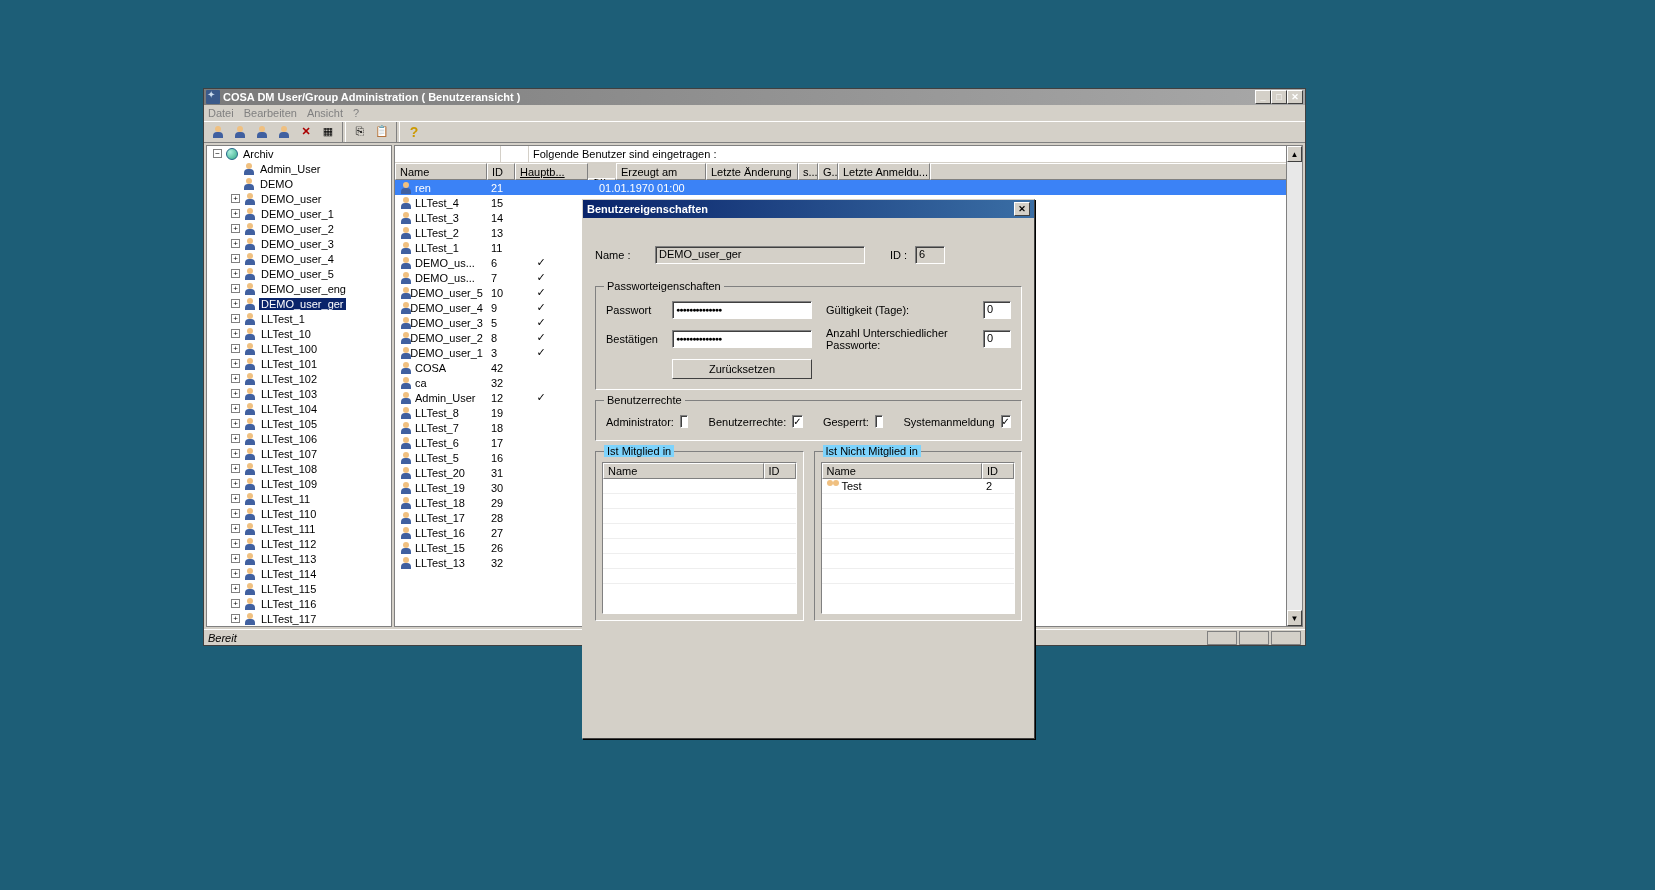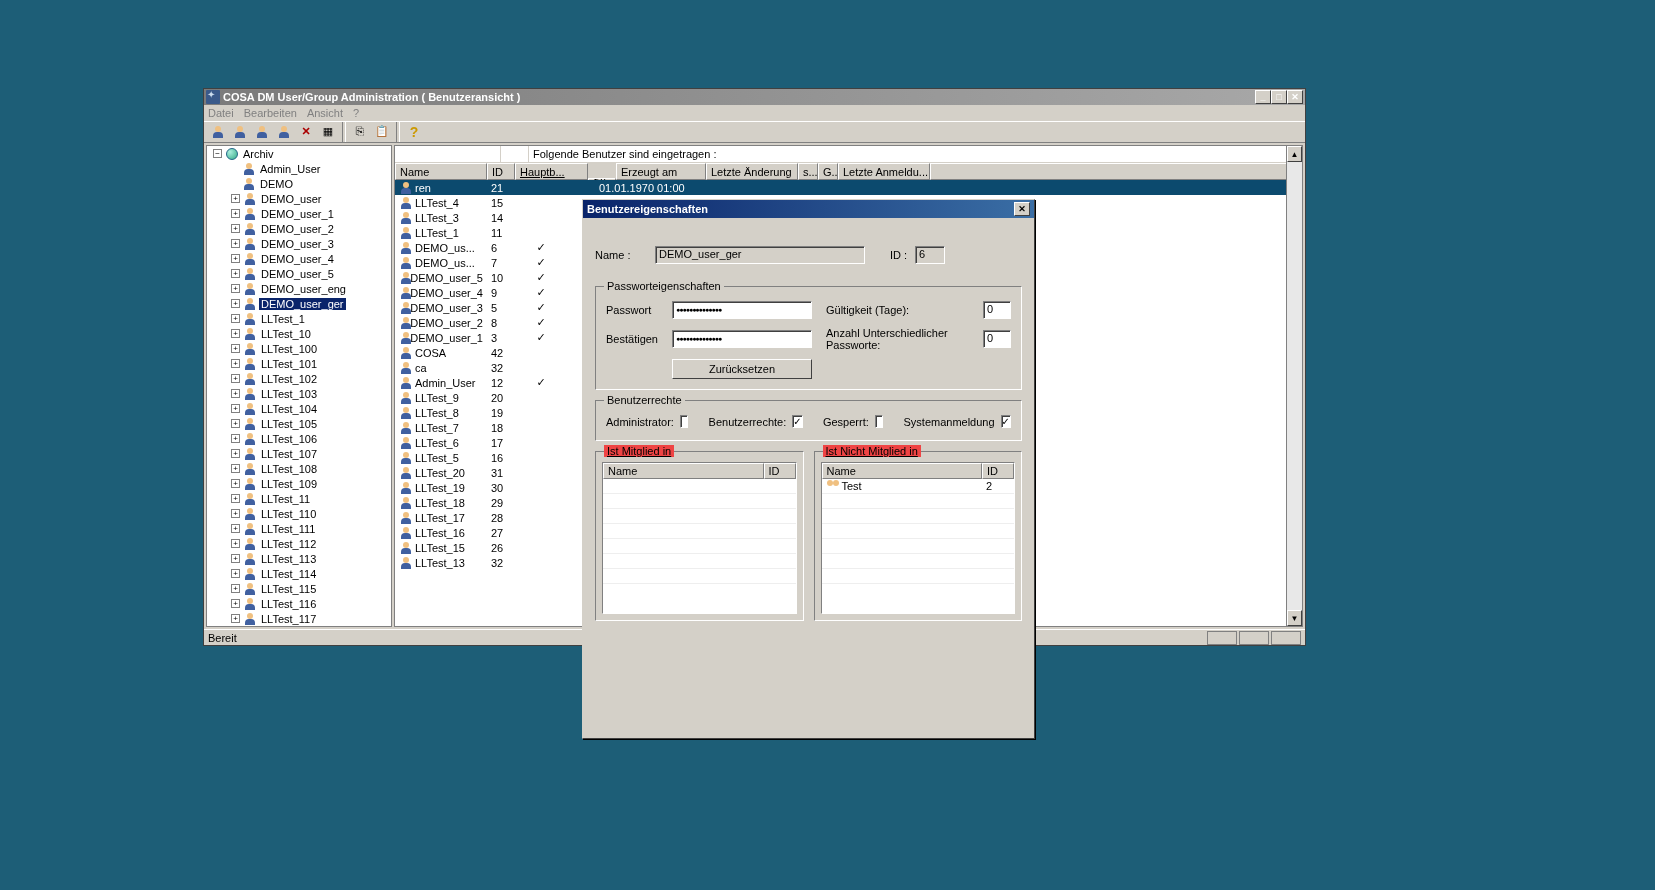--- a/index.html
+++ b/index.html
@@ -164,39 +164,40 @@
   display:flex; align-items:center;
   overflow: hidden;
   white-space: nowrap;
 }
 .list-body { flex: 1; overflow: hidden; position:relative; }
 .list-row {
   height: 15px;
   display: flex;
   align-items: center;
 }
-.list-row.sel { background: #0c4a6e; color: #fff; }
+.list-row.sel { background: #3b82f6; color: #fff; }
 .list-cell { overflow:hidden; white-space:nowrap; padding: 0 4px; display:flex; align-items:center; height:100%; }
 .list-cell .user-icon { margin-right: 2px; }
 .check { font-size: 11px; }
 .scroll-v {
   position:absolute; right:0; top:0; bottom:0; width:16px;
   background:#d4d0c8;
   border-left:1px solid #808080;
   display:flex; flex-direction:column;
 }
 .scroll-btn { height:16px; background:#d4d0c8; border:1px solid; border-color:#fff #404040 #404040 #fff; display:flex;align-items:center;justify-content:center; font-size:8px;}
 .scroll-track { flex:1; background:#e8e8e8; }
 .statusbar {
   height: 18px;
   background: #d4d0c8;
   border-top: 1px solid #fff;
   display: flex;
   align-items: center;
   padding: 0 4px;
+  font-style: italic;
 }
 .statusbar .st-text { flex:1; }
 .statusbar .st-pane { width:30px; height:14px; border:1px solid #808080; border-top-color:#808080; border-left-color:#808080; margin-left:2px; }
 
 
 .dialog {
   position: absolute;
   left: 582px;
   top: 199px;
   width: 453px;
@@ -273,21 +274,21 @@
 }
 .dlg-cols { display:flex; gap:10px; }
 .listbox {
   flex:1;
   border: 1px solid #808080;
   border-right-color:#fff; border-bottom-color:#fff;
   position:relative;
   padding: 10px 6px 6px 6px;
   height: 170px;
 }
-.listbox .legend { position:absolute; top:-7px; left:8px; background:#ef4444; padding:0 3px;text-decoration:underline; }
+.listbox .legend { position:absolute; top:-7px; left:8px; background:#7dd3fc; padding:0 3px; }
 .lb-inner { background:#fff; border:1px solid; border-color:#808080 #fff #fff #808080; height:100%; }
 .lb-head { display:flex; }
 .lb-col { background:#d4d0c8; border:1px solid; border-color:#fff #808080 #808080 #fff; padding:1px 4px; font-size:11px; }
 .lb-row { height:15px; display:flex; align-items:center; border-bottom:1px solid #eee;}
 .lb-cell { padding:0 4px; display:flex; align-items:center; }
 .group-icon { width:14px; height:12px; position:relative; margin-right:2px;}
 .group-icon::before { content:""; position:absolute; width:6px;height:6px; background:#f0c080; border-radius:50%; left:1px; top:0;}
 .group-icon::after { content:""; position:absolute; width:6px;height:6px; background:#f0c080; border-radius:50%; left:7px; top:0;}
 .dlg-btns { display:flex; justify-content:flex-end; gap:8px; padding: 8px 12px; border-top:1px solid #fff; }
 </style>
@@ -621,20 +622,32 @@
             <div class="list-cell" style="width:28px">14</div>
             <div class="list-cell" style="width:52px;justify-content:center">
               <span class="check"></span>
             </div>
             <div class="list-cell" style="width:28px"></div>
             <div class="list-cell" style="width:90px"></div>
           </div>
           <div class="list-row">
             <div class="list-cell" style="width:92px">
               <div class="user-icon"></div>
+              <span>LLTest_2</span>
+            </div>
+            <div class="list-cell" style="width:28px">13</div>
+            <div class="list-cell" style="width:52px;justify-content:center">
+              <span class="check"></span>
+            </div>
+            <div class="list-cell" style="width:28px"></div>
+            <div class="list-cell" style="width:90px"></div>
+          </div>
+          <div class="list-row">
+            <div class="list-cell" style="width:92px">
+              <div class="user-icon"></div>
               <span>LLTest_1</span>
             </div>
             <div class="list-cell" style="width:28px">11</div>
             <div class="list-cell" style="width:52px;justify-content:center">
               <span class="check"></span>
             </div>
             <div class="list-cell" style="width:28px"></div>
             <div class="list-cell" style="width:90px"></div>
           </div>
           <div class="list-row">
@@ -746,32 +759,20 @@
             <div class="list-cell" style="width:90px"></div>
           </div>
           <div class="list-row">
             <div class="list-cell" style="width:92px">
               <div class="user-icon"></div>
               <span>Admin_User</span>
             </div>
             <div class="list-cell" style="width:28px">12</div>
             <div class="list-cell" style="width:52px;justify-content:center">
               <span class="check">✓</span>
-            </div>
-            <div class="list-cell" style="width:28px"></div>
-            <div class="list-cell" style="width:90px"></div>
-          </div>
-          <div class="list-row">
-            <div class="list-cell" style="width:92px">
-              <div class="user-icon"></div>
-              <span>LLTest_9</span>
-            </div>
-            <div class="list-cell" style="width:28px">20</div>
-            <div class="list-cell" style="width:52px;justify-content:center">
-              <span class="check"></span>
             </div>
             <div class="list-cell" style="width:28px"></div>
             <div class="list-cell" style="width:90px"></div>
           </div>
           <div class="list-row">
             <div class="list-cell" style="width:92px">
               <div class="user-icon"></div>
               <span>LLTest_8</span>
             </div>
             <div class="list-cell" style="width:28px">19</div>

